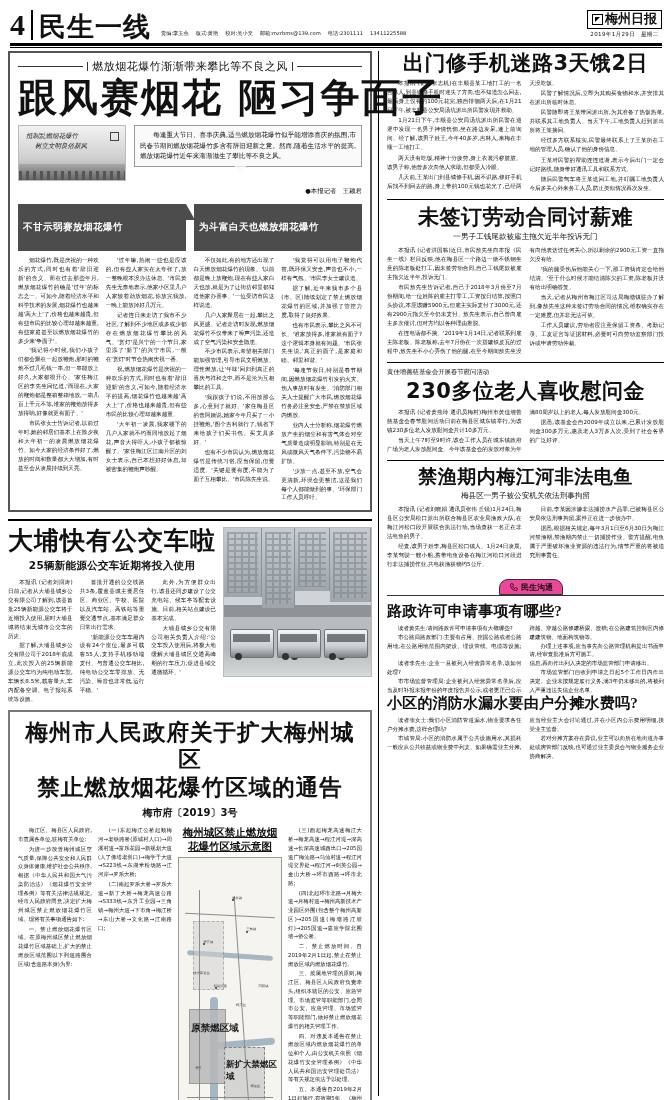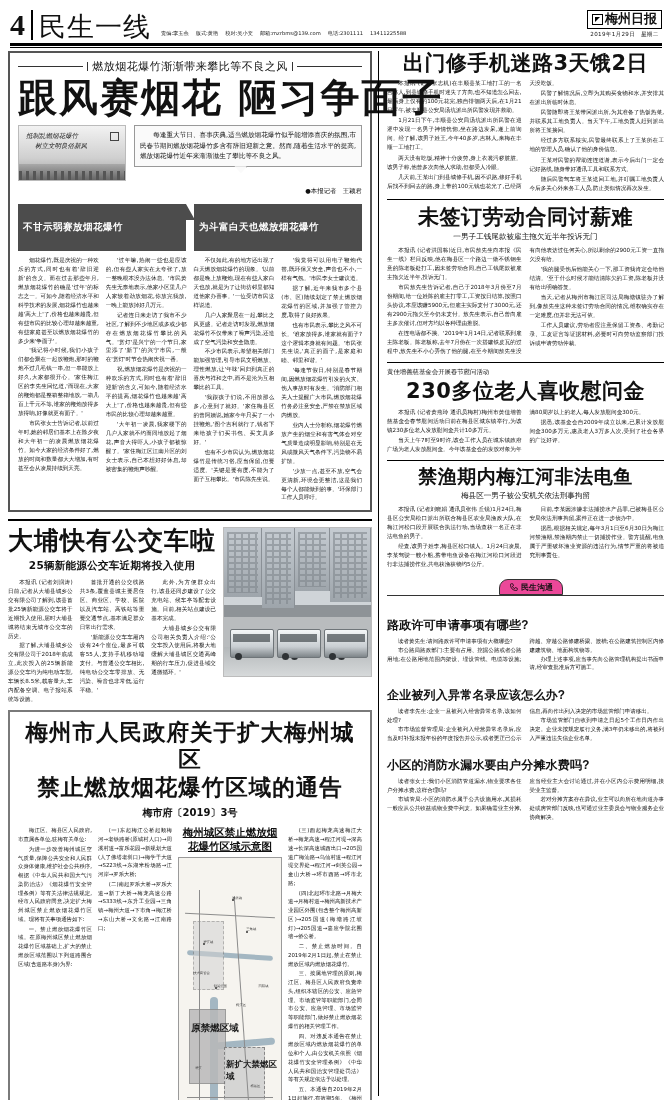--- a/index.html
+++ b/index.html
@@ -12,21 +12,21 @@
   .page { width:672px; height:1100px; position:relative; padding:0 8px; }
 
   
   .masthead { display:flex; align-items:flex-end; padding:6px 2px 2px 2px; height:42px; }
   .folio-num {
     font-family:"Liberation Serif",serif; font-size:30px; font-weight:700;
     line-height:1; padding-right:6px;
   }
   .folio-rule { width:2px; background:#000; height:30px; margin-right:6px; }
   .section-name {
-    font-family:"DejaVu Sans",sans-serif; font-weight:400; font-size:27px;
+    font-family:"DejaVu Sans",sans-serif; font-weight:700; font-size:27px;
     letter-spacing:1px; line-height:1; white-space:nowrap;
   }
   .credits {
     font-size:5.2px; line-height:1.4; margin-left:10px; margin-bottom:3px;
     display:flex; gap:7px; white-space:nowrap; color:#222;
   }
   .masthead-right { margin-left:auto; text-align:center; margin-bottom:1px; }
   .logo-box {
     border:1px solid #000; padding:1px 4px; display:inline-flex; align-items:center; gap:2px;
     font-size:13px; font-weight:700; font-family:"DejaVu Sans",sans-serif; line-height:1.1;
@@ -221,22 +221,22 @@
   .r-cols p { font-size:5.6px; line-height:1.62; text-indent:2em; text-align:justify; margin-bottom:1px; }
 
   
   .qa-tab {
     display:inline-flex; align-items:center; gap:3px; border:1px solid #333;
     border-radius:9px 9px 0 0; padding:1.5px 9px; font-size:8px; font-weight:700;
     font-family:"DejaVu Sans",sans-serif; background:#ec4899; position:relative; left:112px;
   }
   .qa-wrap { border-top:1.5px solid #333; margin-top:-1px; padding-top:6px; }
   .qa-q {
-    font-family:Liberation Mono, monospace; font-weight:700; font-size:12px;
-    margin:15px 0 3px 0; letter-spacing:.2px;
+    font-family:Liberation Serif, serif; font-weight:700; font-size:15px;
+    margin:0 0 3px 0; letter-spacing:.2px;
   }
   .qa-cols { column-count:2; column-gap:8px; }
   .qa-cols p { font-size:5.5px; line-height:1.6; text-indent:2em; text-align:justify; }
   .phone-ic { width:9px; height:9px; flex:none; }
   .r-rule { height:1px; background:#000; margin:6px 0 5px 0; }
 </style>
 </head>
 <body>
 
 <div class="page">
@@ -482,21 +482,20 @@
           <span>民生沟通</span>
         </div>
         <div class="qa-wrap">
           <div class="qa-q">路政许可申请事项有哪些?</div>
           <div class="qa-cols">
             <p>读者黄先生:请问路政许可申请事项有大概哪些?</p>
             <p>市公路局路政部门:主要有占用、挖掘公路或者公路用地;在公路用地范围内架设、埋设管线、电缆等设施;跨越、穿越公路修建桥梁、渡槽;在公路建筑控制区内修建建筑物、地面构筑物等。</p>
             <p>办理上述事项,应当事先向公路管理机构提出书面申请,经审查批准后方可施工。</p>
           </div>
 
-          <div class="qa-q">企业被列入异常名录应该怎么办?</div>
           <div class="qa-cols">
             <p>读者李先生:企业一旦被列入经营异常名录,该如何处理?</p>
             <p>市市场监督管理局:企业被列入经营异常名录后,应当及时补报未报年份的年度报告并公示,或者更正已公示信息,再向作出列入决定的市场监管部门申请移出。</p>
             <p>市场监管部门自收到申请之日起5个工作日内作出决定。企业未按规定履行义务,满3年仍未移出的,将被列入严重违法失信企业名单。</p>
           </div>
 
           <div class="qa-q">小区的消防水漏水要由户分摊水费吗?</div>
           <div class="qa-cols">
             <p>读者张女士:我们小区消防管道漏水,物业要求各住户分摊水费,这样合理吗?</p>
             <p>市城管局:小区的消防水属于公共设施用水,其损耗一般应从公共收益或物业费中列支。如果确需业主分摊,应当经业主大会讨论通过,并在小区内公示费用明细,接受业主监督。</p>

